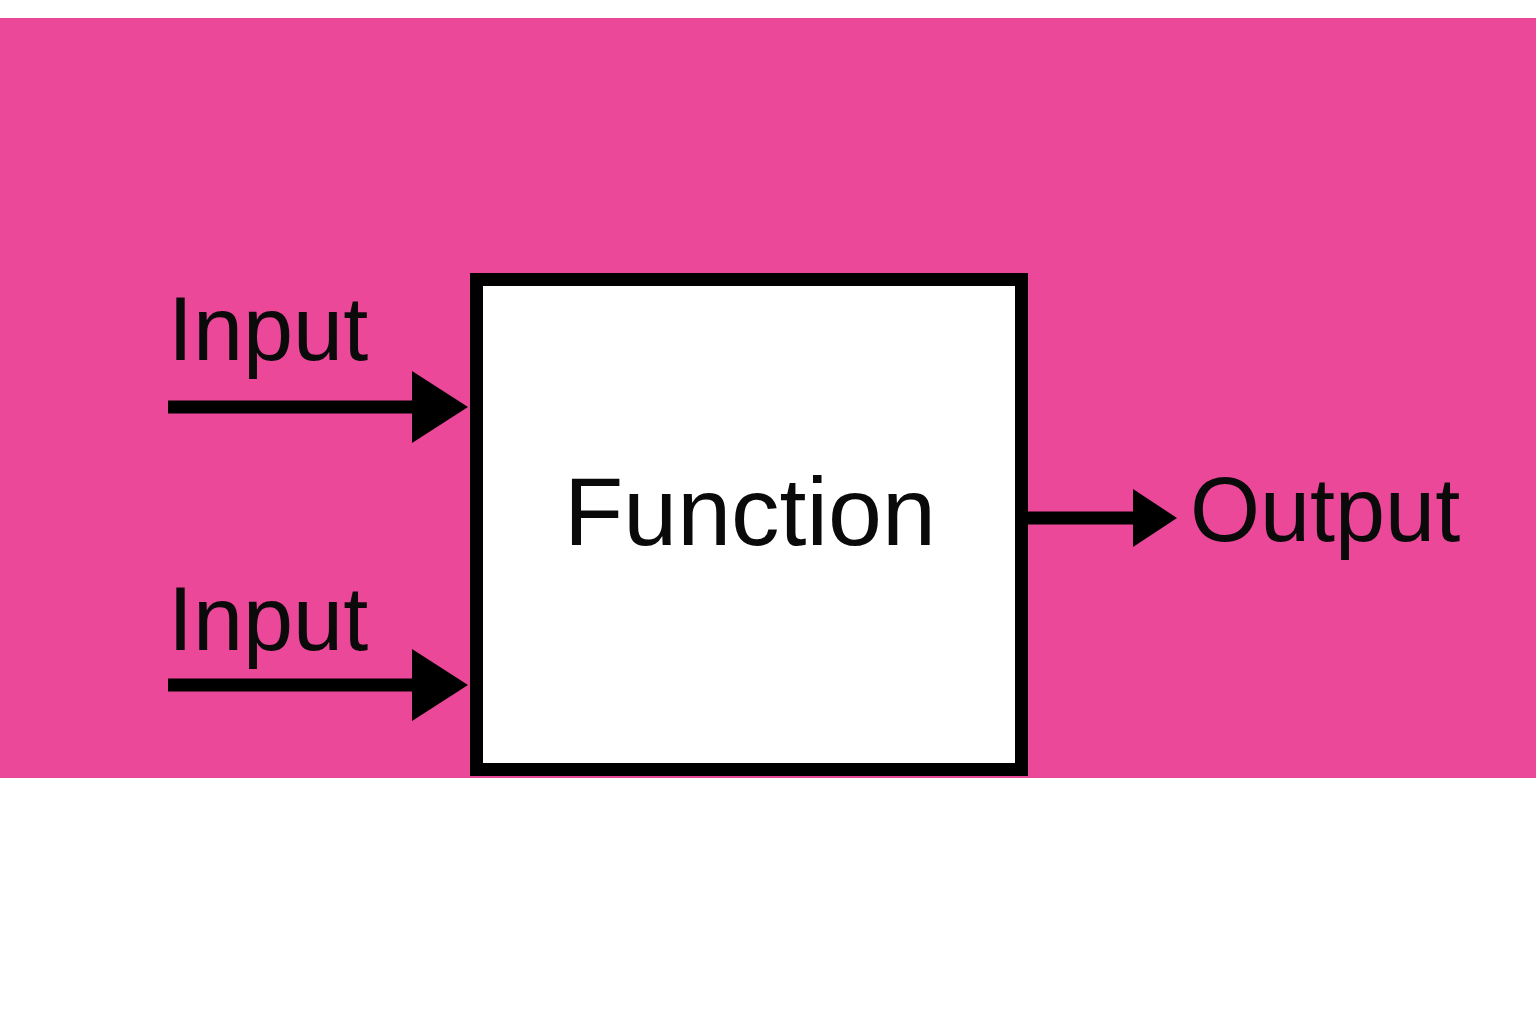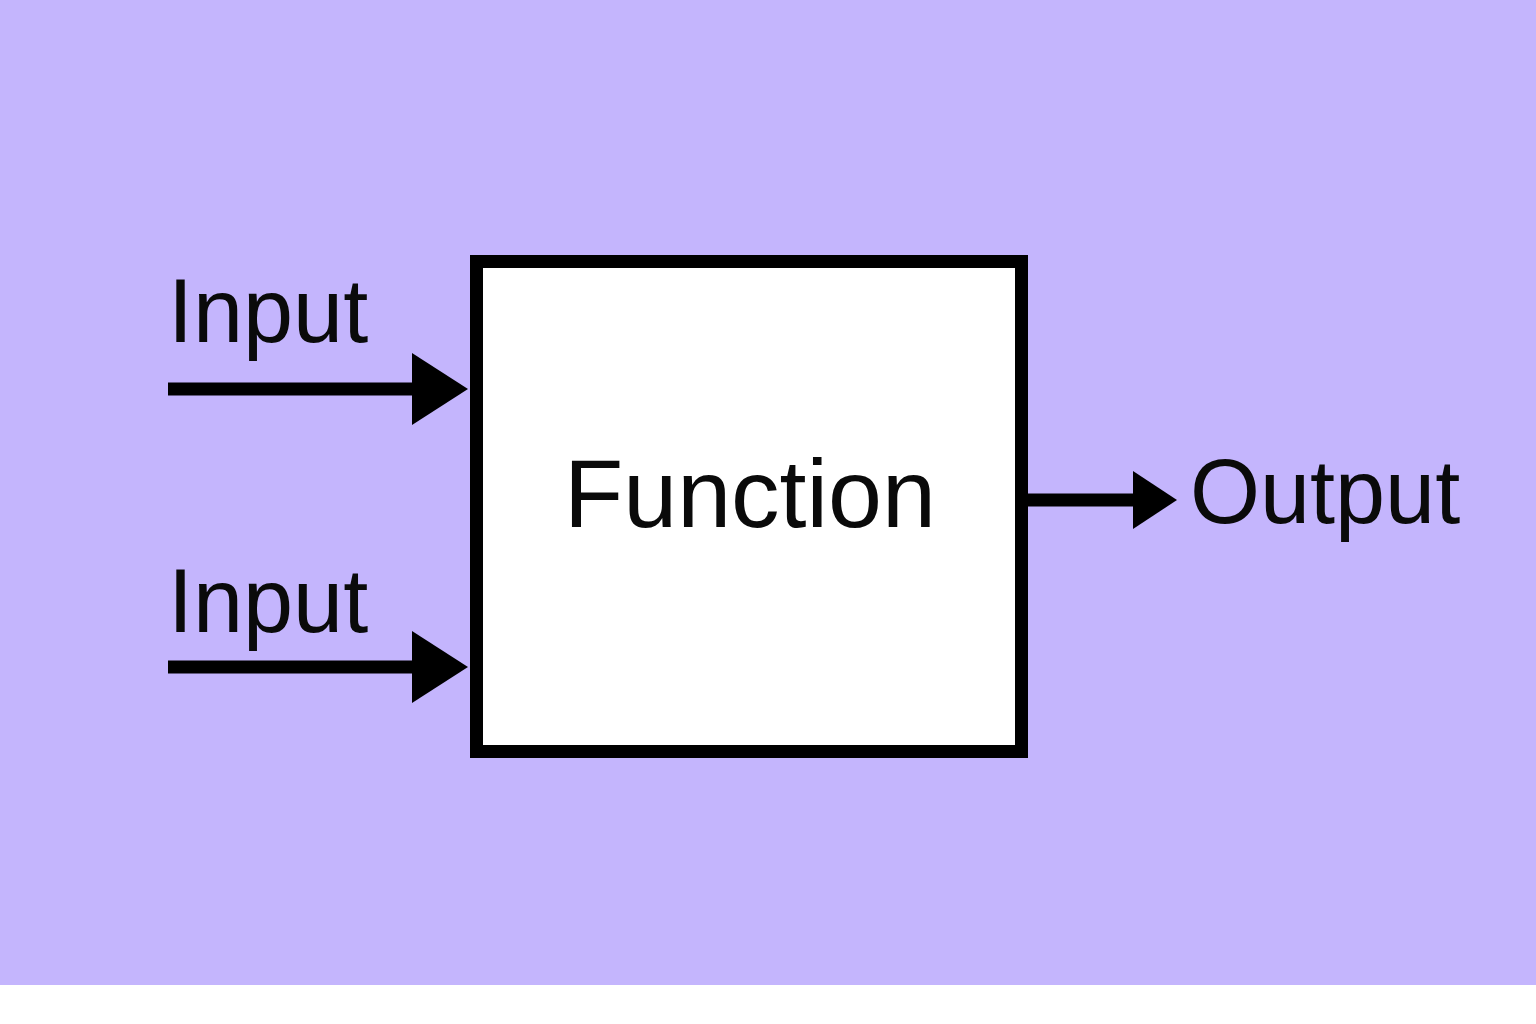--- a/index.html
+++ b/index.html
@@ -3,24 +3,25 @@
 <meta charset="utf-8">
 <style>
   html, body {
     margin: 0;
     padding: 0;
     background: #ffffff;
   }
   .canvas {
     position: relative;
     width: 1536px;
-    height: 985px;
-    background: #c4b5fd;
+    height: 760px;
+    background: #ec4899;
     overflow: hidden;
     font-family: "Liberation Sans", sans-serif;
+    margin-top: 18px;
   }
   svg { display: block; }
   .diagram-text {
     font-family: "Liberation Sans", sans-serif;
     fill: #0a0a0a;
   }
   .label-text { font-size: 90px; }
   .box-text   { font-size: 97px; }
   .shape-stroke { stroke: #000000; }
 </style>

